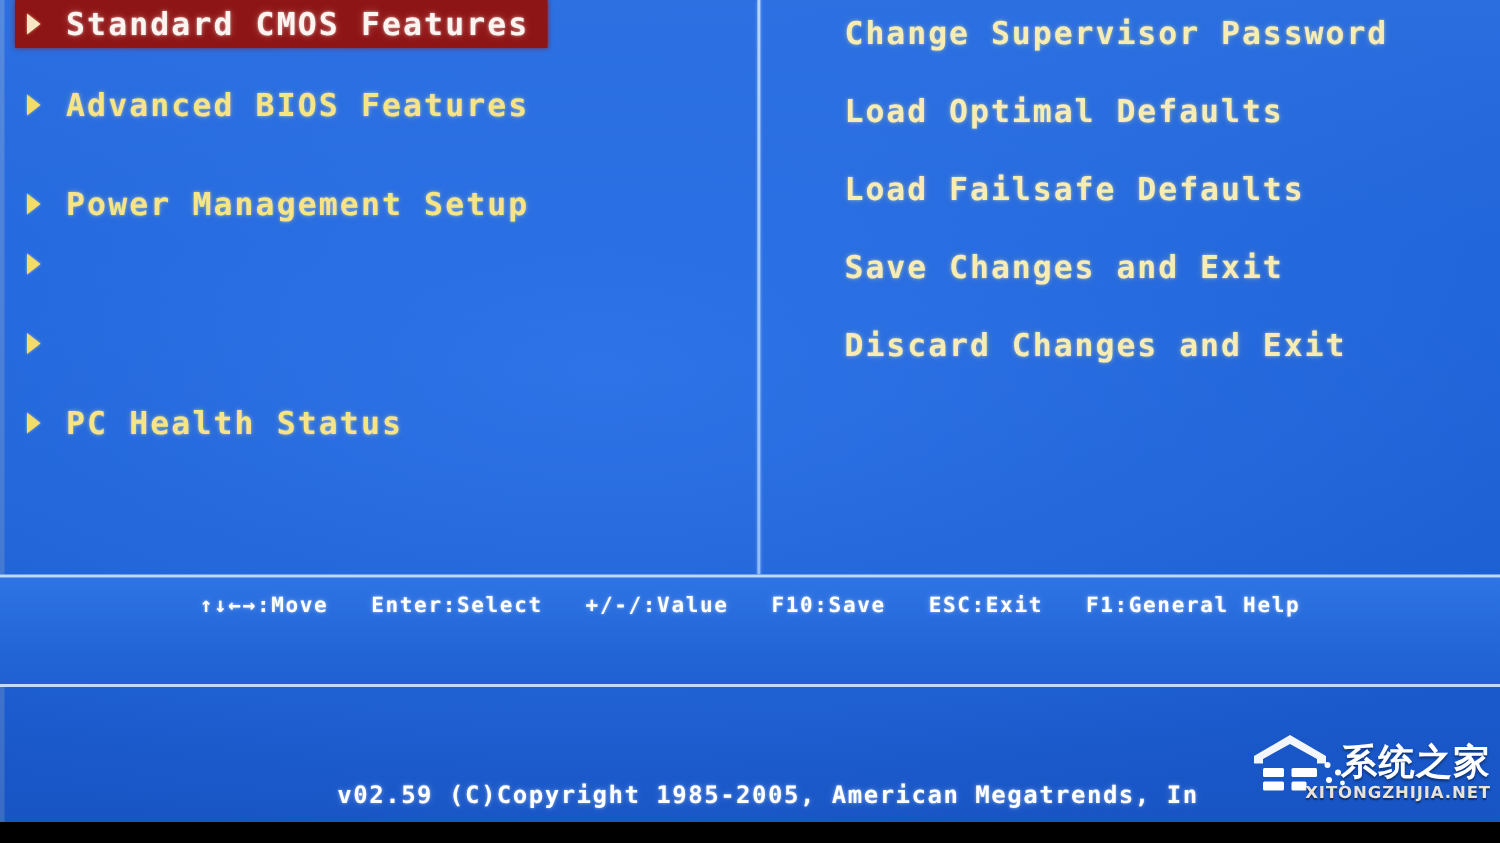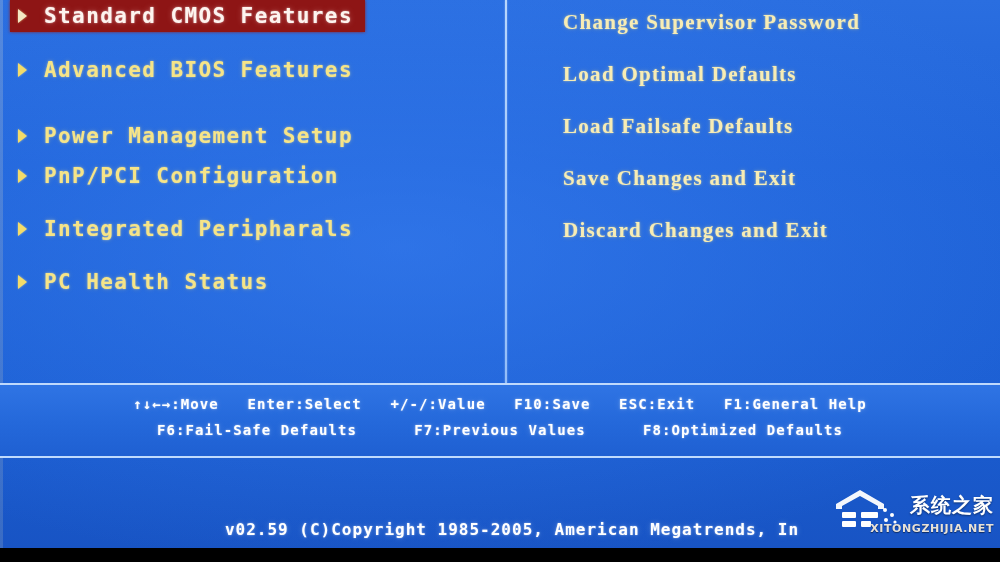--- a/index.html
+++ b/index.html
@@ -76,21 +76,20 @@
     padding-left: 8px;
     left: 10px !important;
   }
   .menu-row.selected .label {
     color: #fdf4ef;
     text-shadow: 0 0 2px rgba(255,255,255,0.6), 0 0 6px rgba(255,200,200,0.3);
   }
   #right-col .label {
     color: #f7ecb4;
     letter-spacing: 1.3px;
-    font-family: Liberation Serif, serif;
   }
 
   
   #help-bar {
     position: absolute;
     left: 0; top: 383px;
     width: 1000px; height: 75px;
     background: linear-gradient(180deg, #2f74e4 0%, #2468da 55%, #1f60d2 100%);
     border-top: 2px solid rgba(205,228,255,0.92);
     border-bottom: 2px solid rgba(205,228,255,0.92);
@@ -154,21 +153,21 @@
     bottom: 2px;
     width: 168px;
     height: 62px;
     pointer-events: none;
   }
   #wm-cn {
     position: absolute;
     right: 4px;
     top: 8px;
     font-family: "DejaVu Sans", "Liberation Sans", sans-serif;
-    font-size: 20px;
+    font-size: 24px;
     font-weight: bold;
     color: #ffffff;
     letter-spacing: 1px;
     text-shadow: 0 1px 2px rgba(0,0,0,0.45);
     white-space: nowrap;
   }
   #wm-en {
     position: absolute;
     right: 4px;
     top: 38px;
@@ -205,25 +204,23 @@
       <div class="menu-row" style="top:54px;">
         <span class="bullet"></span>
         <span class="label">Advanced BIOS Features</span>
       </div>
       <div class="menu-row" style="top:107px;margin-top:13px;">
         <span class="bullet"></span>
         <span class="label">Power Management Setup</span>
       </div>
       <div class="menu-row" style="top:160px;">
         <span class="bullet"></span>
-        <span class="label">PnP/PCI Configuration</span>
       </div>
       <div class="menu-row" style="top:213px;">
         <span class="bullet"></span>
-        <span class="label">Integrated Peripharals</span>
       </div>
       <div class="menu-row" style="top:266px;">
         <span class="bullet"></span>
         <span class="label">PC Health Status</span>
       </div>
     </div>
 
     <div class="col" id="right-col">
       <div class="menu-row" style="top:6px;">
         <span class="label">Change Supervisor Password</span>
@@ -238,21 +235,20 @@
         <span class="label">Save Changes and Exit</span>
       </div>
       <div class="menu-row" style="top:214px;justify-content:flex-end;">
         <span class="label">Discard Changes and Exit</span>
       </div>
     </div>
   </div>
 
   <div id="help-bar">
     <div class="help-line" id="help-line-1">↑↓←→:Move   Enter:Select   +/-/:Value   F10:Save   ESC:Exit   F1:General Help</div>
-    <div class="help-line" id="help-line-2">F6:Fail-Safe Defaults      F7:Previous Values      F8:Optimized Defaults</div>
   </div>
 
   <div id="footer">
     <div id="copyright">v02.59 (C)Copyright 1985-2005, American Megatrends, In</div>
   </div>
 
   <div id="bottom-rule"></div>
   <div id="bottom-strip"></div>
 
   <div id="watermark">

